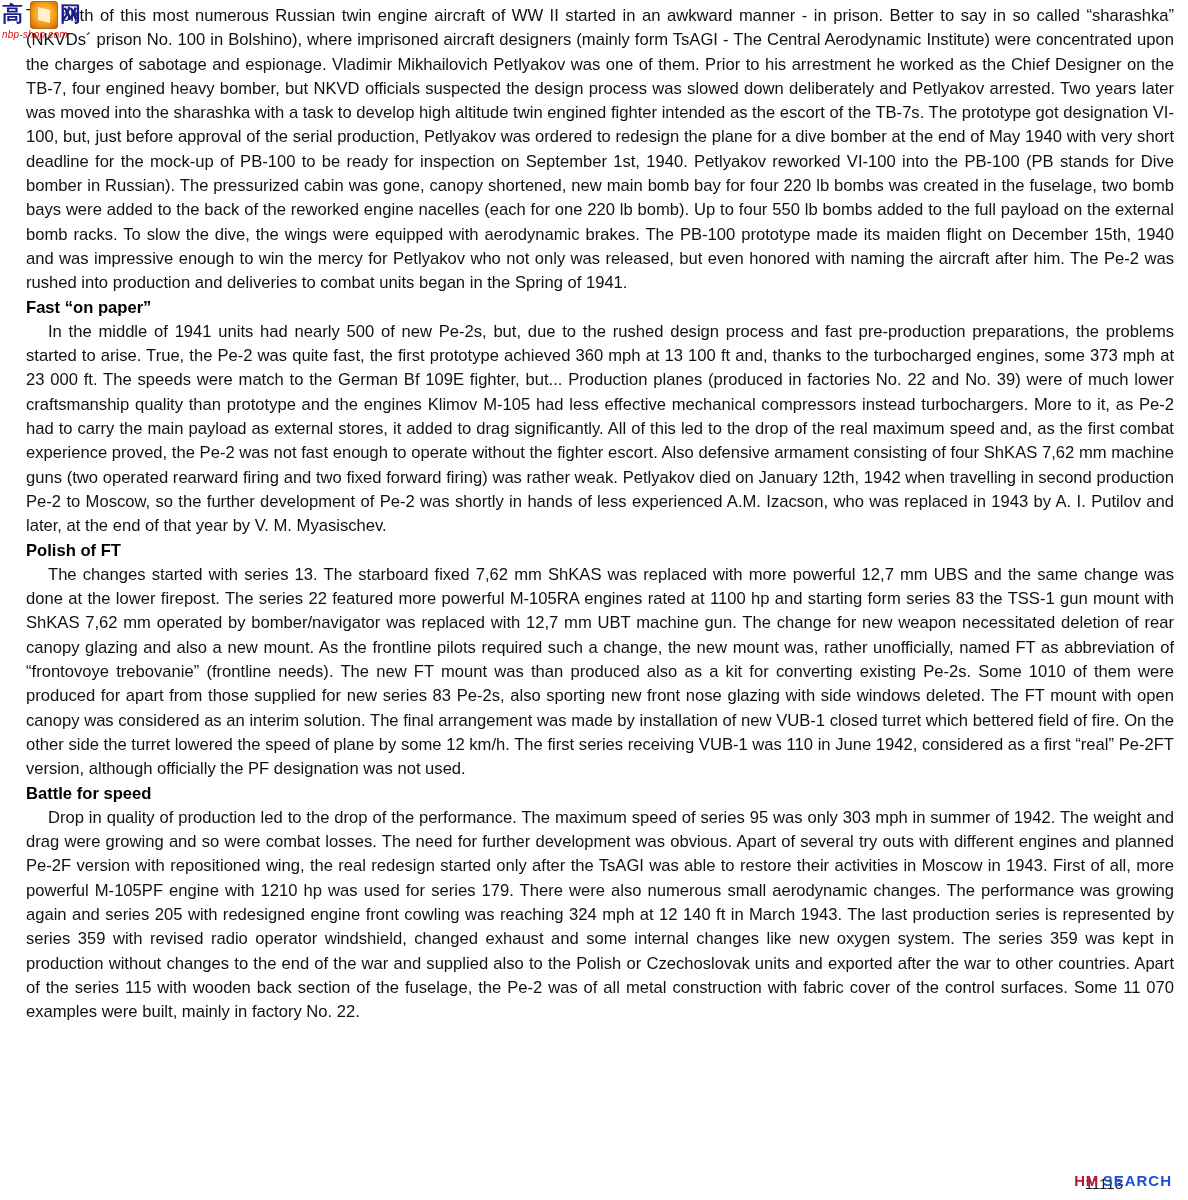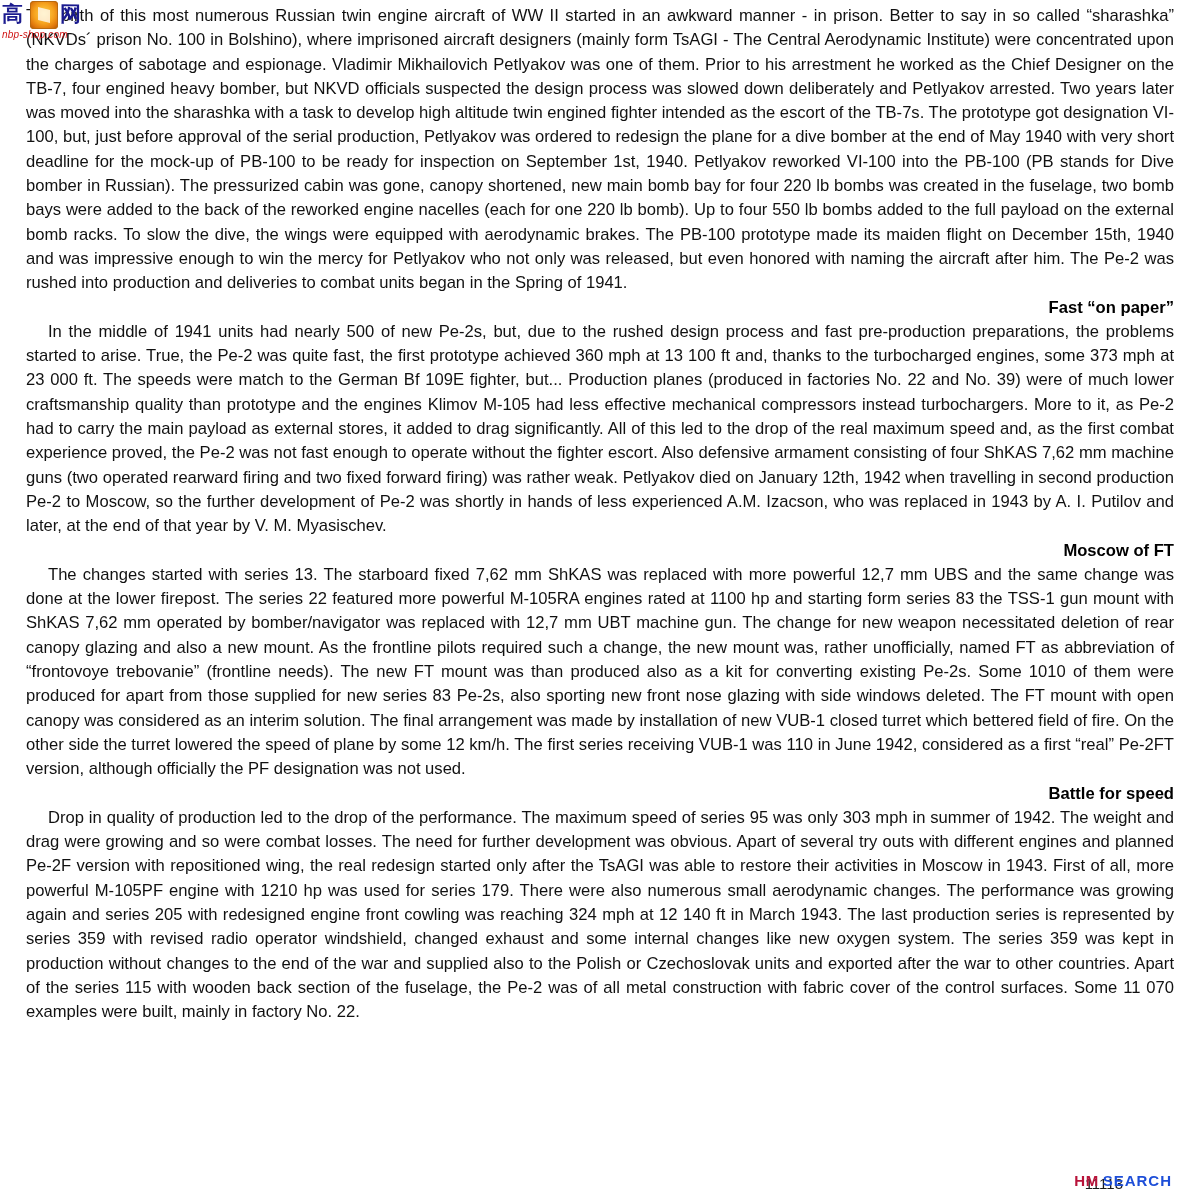--- a/index.html
+++ b/index.html
@@ -33,21 +33,21 @@
   p.body-text.indent::before {
     content: "";
     display: inline-block;
     width: 22px;
   }
   h2.section-head {
     margin: 0;
     font-size: 16.6px;
     line-height: 24.3px;
     font-weight: bold;
-    text-align: right;
+    text-align: left;
     color: #000000;
   }
   
   .watermark {
     position: absolute;
     left: 0px;
     top: 0px;
     width: 112px;
     height: 44px;
     pointer-events: none;
@@ -144,21 +144,21 @@
   <div class="watermark">
     <span class="wm-ch-left">高</span>
     <span class="wm-icon"></span>
     <span class="wm-ch-right">网</span>
     <span class="wm-url">nbp-shop.com</span>
   </div>
 
   <p class="body-text">The birth of this most numerous Russian twin engine aircraft of WW II started in an awkward manner - in prison. Better to say in so called “sharashka” (NKVDs´ prison No. 100 in Bolshino), where imprisoned aircraft designers (mainly form TsAGI - The Central Aerodynamic Institute) were concentrated upon the charges of sabotage and espionage. Vladimir Mikhailovich Petlyakov was one of them. Prior to his arrestment he worked as the Chief Designer on the TB-7, four engined heavy bomber, but NKVD officials suspected the design process was slowed down deliberately and Petlyakov arrested. Two years later was moved into the sharashka with a task to develop high altitude twin engined fighter intended as the escort of the TB-7s. The prototype got designation VI-100, but, just before approval of the serial production, Petlyakov was ordered to redesign the plane for a dive bomber at the end of May 1940 with very short deadline for the mock-up of PB-100 to be ready for inspection on September 1st, 1940. Petlyakov reworked VI-100 into the PB-100 (PB stands for Dive bomber in Russian). The pressurized cabin was gone, canopy shortened, new main bomb bay for four 220 lb bombs was created in the fuselage, two bomb bays were added to the back of the reworked engine nacelles (each for one 220 lb bomb). Up to four 550 lb bombs added to the full payload on the external bomb racks. To slow the dive, the wings were equipped with aerodynamic brakes. The PB-100 prototype made its maiden flight on December 15th, 1940 and was impressive enough to win the mercy for Petlyakov who not only was released, but even honored with naming the aircraft after him. The Pe-2 was rushed into production and deliveries to combat units began in the Spring of 1941.</p>
   <h2 class="section-head">Fast “on paper”</h2>
   <p class="body-text indent">In the middle of 1941 units had nearly 500 of new Pe-2s, but, due to the rushed design process and fast pre-production preparations, the problems started to arise. True, the Pe-2 was quite fast, the first prototype achieved 360 mph at 13 100 ft and, thanks to the turbocharged engines, some 373 mph at 23 000 ft. The speeds were match to the German Bf 109E fighter, but... Production planes (produced in factories No. 22 and No. 39) were of much lower craftsmanship quality than prototype and the engines Klimov M-105 had less effective mechanical compressors instead turbochargers. More to it, as Pe-2 had to carry the main payload as external stores, it added to drag significantly. All of this led to the drop of the real maximum speed and, as the first combat experience proved, the Pe-2 was not fast enough to operate without the fighter escort. Also defensive armament consisting of four ShKAS 7,62 mm machine guns (two operated rearward firing and two fixed forward firing) was rather weak. Petlyakov died on January 12th, 1942 when travelling in second production Pe-2 to Moscow, so the further development of Pe-2 was shortly in hands of less experienced A.M. Izacson, who was replaced in 1943 by A. I. Putilov and later, at the end of that year by V. M. Myasischev.</p>
-  <h2 class="section-head">Moscow of FT</h2>
+  <h2 class="section-head">Polish of FT</h2>
   <p class="body-text indent">The changes started with series 13. The starboard fixed 7,62 mm ShKAS was replaced with more powerful 12,7 mm UBS and the same change was done at the lower firepost. The series 22 featured more powerful M-105RA engines rated at 1100 hp and starting form series 83 the TSS-1 gun mount with ShKAS 7,62 mm operated by bomber/navigator was replaced with 12,7 mm UBT machine gun. The change for new weapon necessitated deletion of rear canopy glazing and also a new mount. As the frontline pilots required such a change, the new mount was, rather unofficially, named FT as abbreviation of “frontovoye trebovanie” (frontline needs). The new FT mount was than produced also as a kit for converting existing Pe-2s. Some 1010 of them were produced for apart from those supplied for new series 83 Pe-2s, also sporting new front nose glazing with side windows deleted. The FT mount with open canopy was considered as an interim solution. The final arrangement was made by installation of new VUB-1 closed turret which bettered field of fire. On the other side the turret lowered the speed of plane by some 12 km/h. The first series receiving VUB-1 was 110 in June 1942, considered as a first “real” Pe-2FT version, although officially the PF designation was not used.</p>
   <h2 class="section-head">Battle for speed</h2>
   <p class="body-text indent">Drop in quality of production led to the drop of the performance. The maximum speed of series 95 was only 303 mph in summer of 1942. The weight and drag were growing and so were combat losses. The need for further development was obvious. Apart of several try outs with different engines and planned Pe-2F version with repositioned wing, the real redesign started only after the TsAGI was able to restore their activities in Moscow in 1943. First of all, more powerful M-105PF engine with 1210 hp was used for series 179. There were also numerous small aerodynamic changes. The performance was growing again and series 205 with redesigned engine front cowling was reaching 324 mph at 12 140 ft in March 1943. The last production series is represented by series 359 with revised radio operator windshield, changed exhaust and some internal changes like new oxygen system. The series 359 was kept in production without changes to the end of the war and supplied also to the Polish or Czechoslovak units and exported after the war to other countries. Apart of the series 115 with wooden back section of the fuselage, the Pe-2 was of all metal construction with fabric cover of the control surfaces. Some 11 070 examples were built, mainly in factory No. 22.</p>
 
   <div class="page-number">11113</div>
 
   <div class="footer-marks">
     <span class="foot-logo">HM</span>
     <span class="foot-ghost">SEARCH</span>
   </div>

